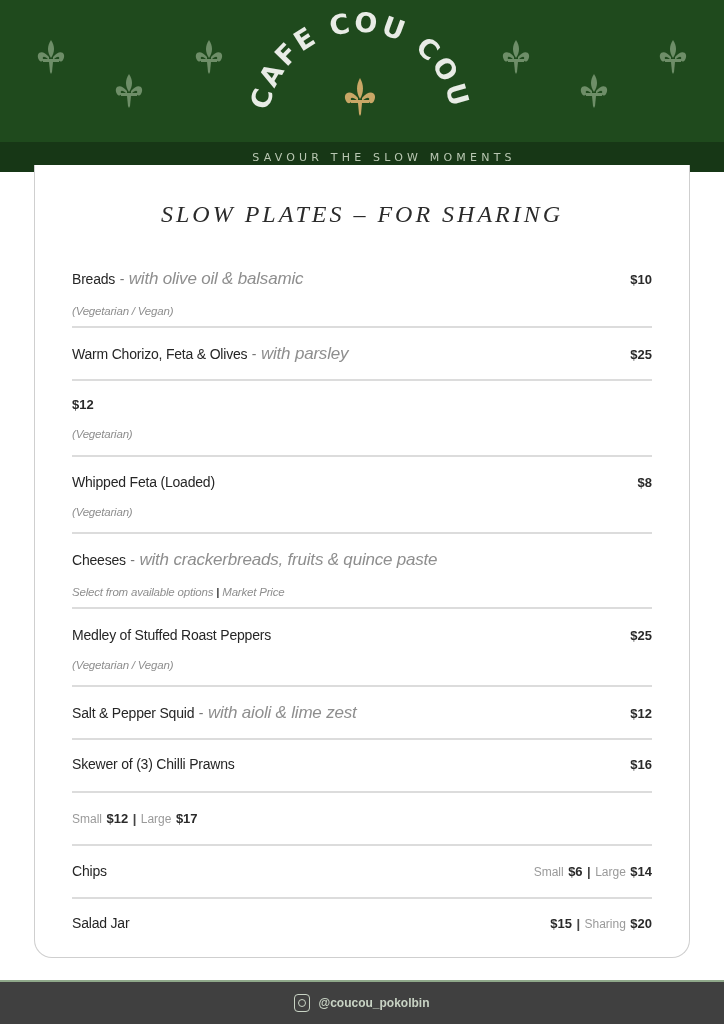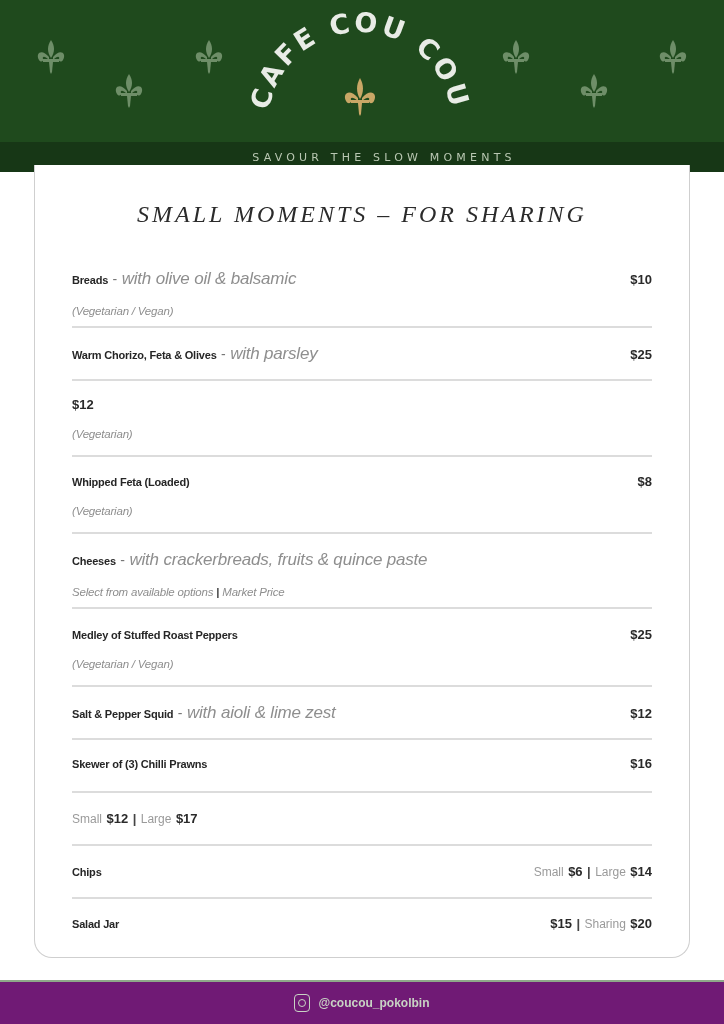--- a/index.html
+++ b/index.html
@@ -15,32 +15,32 @@
   .logo-svg { position: absolute; left: 220px; top: 0; width: 280px; height: 142px; }
 
   .card { position: absolute; left: 34px; top: 165px; width: 656px; height: 793px; background: #fff;
     border: 1.5px solid #cfcfcf; border-top: none; border-radius: 0 0 18px 18px; }
 
   .section-title { position: absolute; left: 0; top: 201px; width: 724px; text-align: center;
     font-family: "Liberation Serif", serif; font-style: italic; font-size: 24px; letter-spacing: 3px; color: #2b2b2b; }
 
   .item { position: absolute; left: 72px; width: 580px; }
   .item-line { display: flex; justify-content: space-between; align-items: baseline; }
-  .name { font-weight: bold; font-size: 11px; color: #262626; letter-spacing: -0.2px; }
+  .name { font-weight: normal; font-size: 14px; color: #262626; letter-spacing: -0.2px; }
   .desc { font-style: italic; font-size: 17px; color: #8e8e8e; letter-spacing: -0.2px; }
   .dash { font-size: 14px; color: #777; }
   .price { font-weight: bold; font-size: 13px; color: #2a2a2a; }
   .price-lbl { font-size: 12px; color: #9a9a9a; font-weight: normal; }
   .price-sep { font-weight: bold; font-size: 13px; color: #444; }
   .note { font-style: italic; font-size: 11.5px; color: #8e8e8e; margin-top: 16px; letter-spacing: -0.2px; }
   .note b { font-style: normal; color: #444; }
 
   .sep { position: absolute; left: 72px; width: 580px; height: 0; border-top: 2px solid #dcdcdc; }
 
-  .footer { position: absolute; left: 0; top: 980px; width: 724px; height: 44px; background: #701a75;
+  .footer { position: absolute; left: 0; top: 980px; width: 724px; height: 44px; background: #404040;
     border-top: 2px solid #8fa88a; display: flex; align-items: center; justify-content: center; gap: 8px; }
   .ig-icon { width: 16px; height: 18px; border: 1.8px solid #c8d3c4; border-radius: 4px; position: relative; }
   .ig-icon::after { content: ""; position: absolute; left: 3px; top: 4px; width: 6px; height: 6px;
     border: 1.6px solid #c8d3c4; border-radius: 50%; }
   .handle { color: #c8d3c4; font-size: 12px; font-weight: bold; }
 </style>
 </head>
 <body>
 
 <div class="header">
@@ -116,21 +116,21 @@
     </g>
   </svg>
 </div>
 
 <div class="tagline-bar">
   <span class="tagline">SAVOUR THE SLOW MOMENTS</span>
 </div>
 
 <div class="card"></div>
 
-<div class="section-title">SMALL MOMENTS – FOR SHARING</div>
+<div class="section-title">SLOW PLATES – FOR SHARING</div>
 
 <div class="item" style="top:269px">
   <div class="item-line">
     <span><span class="name">Breads</span> <span class="dash">-</span> <span class="desc">with olive oil &amp; balsamic</span></span>
     <span class="price">$10</span>
   </div>
   <div class="note">(Vegetarian / Vegan)</div>
 </div>
 <div class="sep" style="top:326px"></div>
 

